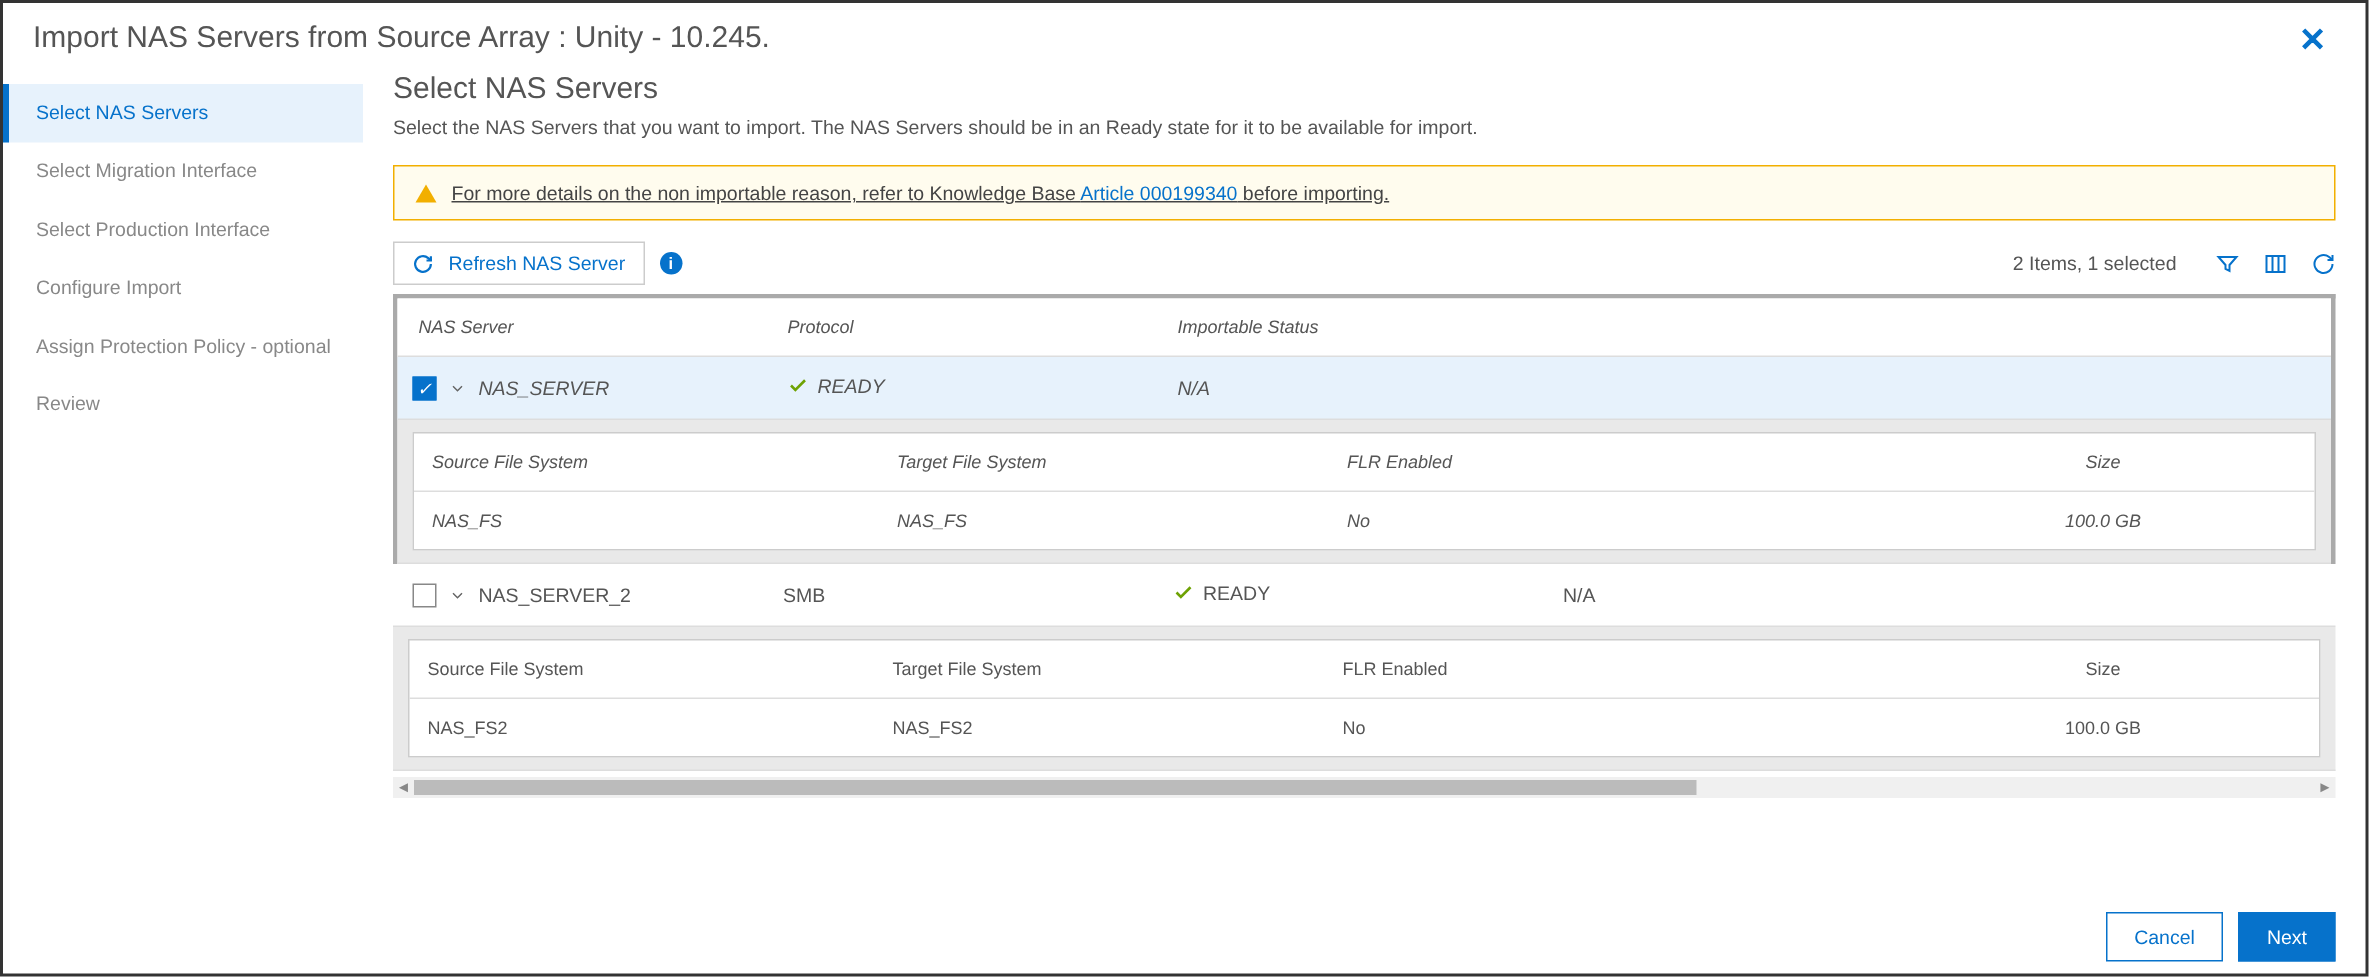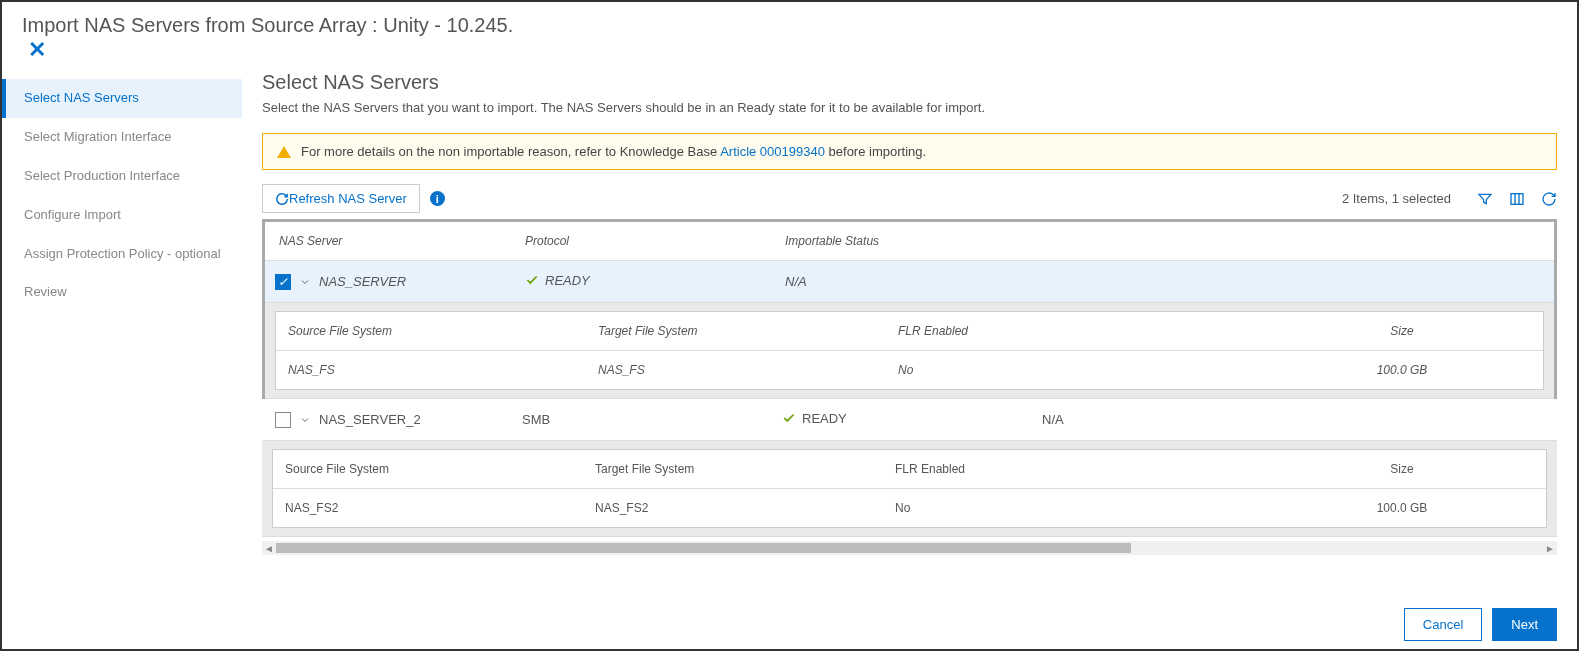--- a/index.html
+++ b/index.html
@@ -1,31 +1,31 @@
 <!DOCTYPE html>
 <html><head>
 <meta charset="utf-8">
 <style>
 * { box-sizing: border-box; margin: 0; padding: 0; }
 body { font-family: -apple-system, BlinkMacSystemFont, "Segoe UI", Arial, sans-serif; font-size: 13px; color: #444; background: #fff; width: 1579px; height: 651px; overflow: hidden; position: relative; border: 2px solid #333; }
-.header { padding: 12px 20px 8px 20px; display: flex; align-items: flex-start; flex-direction: column; }
+.header { padding: 12px 20px 8px 20px; display: flex; justify-content: space-between; align-items: flex-start; }
 .header-title { font-size: 20px; color: #555; font-weight: 400; }
 .close-x { color: #0672cb; font-size: 22px; font-weight: bold; cursor: pointer; padding: 0 6px; }
 .body-wrap { display: flex; height: calc(100% - 110px); }
 .sidebar { width: 240px; padding: 8px 0 0 0; flex-shrink:0;}
 .step { padding: 11px 14px 11px 18px; font-size: 13px; color: #888; cursor: pointer; border-left: 4px solid transparent; line-height: 1.3;}
 .step.active { border-left: 4px solid #0672cb; background: #e7f2fc; color: #0672cb; font-weight: 500; }
 .main { flex: 1; padding: 0 20px 0 20px; overflow: hidden; }
 .main-title { font-size: 20px; color: #555; font-weight: 400; margin-bottom: 6px; }
 .main-subtitle { font-size: 13px; color: #555; margin-bottom: 18px; }
-.banner { background: #fffcee; border: 1px solid #f2af00; padding: 10px 14px; display: flex; align-items: center; gap: 10px; margin-bottom: 14px; font-size: 13px; color:#444;}
+.banner { background: #fffcee; border: 1px solid #f2af00; padding: 10px 14px; display: flex; align-items: center; gap: 10px; margin-bottom: 14px; font-size: 13px; color:#444;text-decoration:underline;}
 .warn-icon { width:0; height:0; border-left:7px solid transparent; border-right:7px solid transparent; border-bottom:12px solid #f2af00; position:relative; flex-shrink:0;}
 .banner a { color: #0672cb; text-decoration: none; }
 .toolbar { display: flex; align-items: center; gap: 10px; margin-bottom: 6px; }
-.refresh-btn { border: 1px solid #ccc; background: #fff; color: #0672cb; padding: 6px 12px; font-size: 13px; cursor: pointer; display: inline-flex; align-items: center; gap: 0; }
+.refresh-btn { border: 1px solid #ccc; background: #fff; color: #0672cb; padding: 6px 12px; font-size: 13px; cursor: pointer; display: inline-flex; align-items: center; gap: 10px; }
 .refresh-btn svg { width: 14px; height: 14px; }
 .info-dot { width: 15px; height: 15px; border-radius: 50%; background: #0672cb; color: #fff; font-size: 11px; font-weight: bold; display: inline-flex; align-items: center; justify-content: center; }
 .toolbar-spacer { flex: 1; }
 .status-text { color: #555; font-size: 13px; margin-right: 10px; }
 .tool-icon { color: #0672cb; cursor: pointer; font-size: 16px; margin-left: 6px; display:inline-flex; align-items:center;}
 .tool-icon svg { width:16px; height:16px; }
 .grid-wrap { border: 3px solid #aaa; border-bottom: none; font-style: italic; }
 .grid-header, .grid-row { display: grid; grid-template-columns: 250px 260px 260px 1fr; align-items: center; }
 .grid-header { background: #fff; border-bottom: 1px solid #ddd; }
 .grid-header > div { padding: 12px 10px; font-size: 12px; color: #555; }

